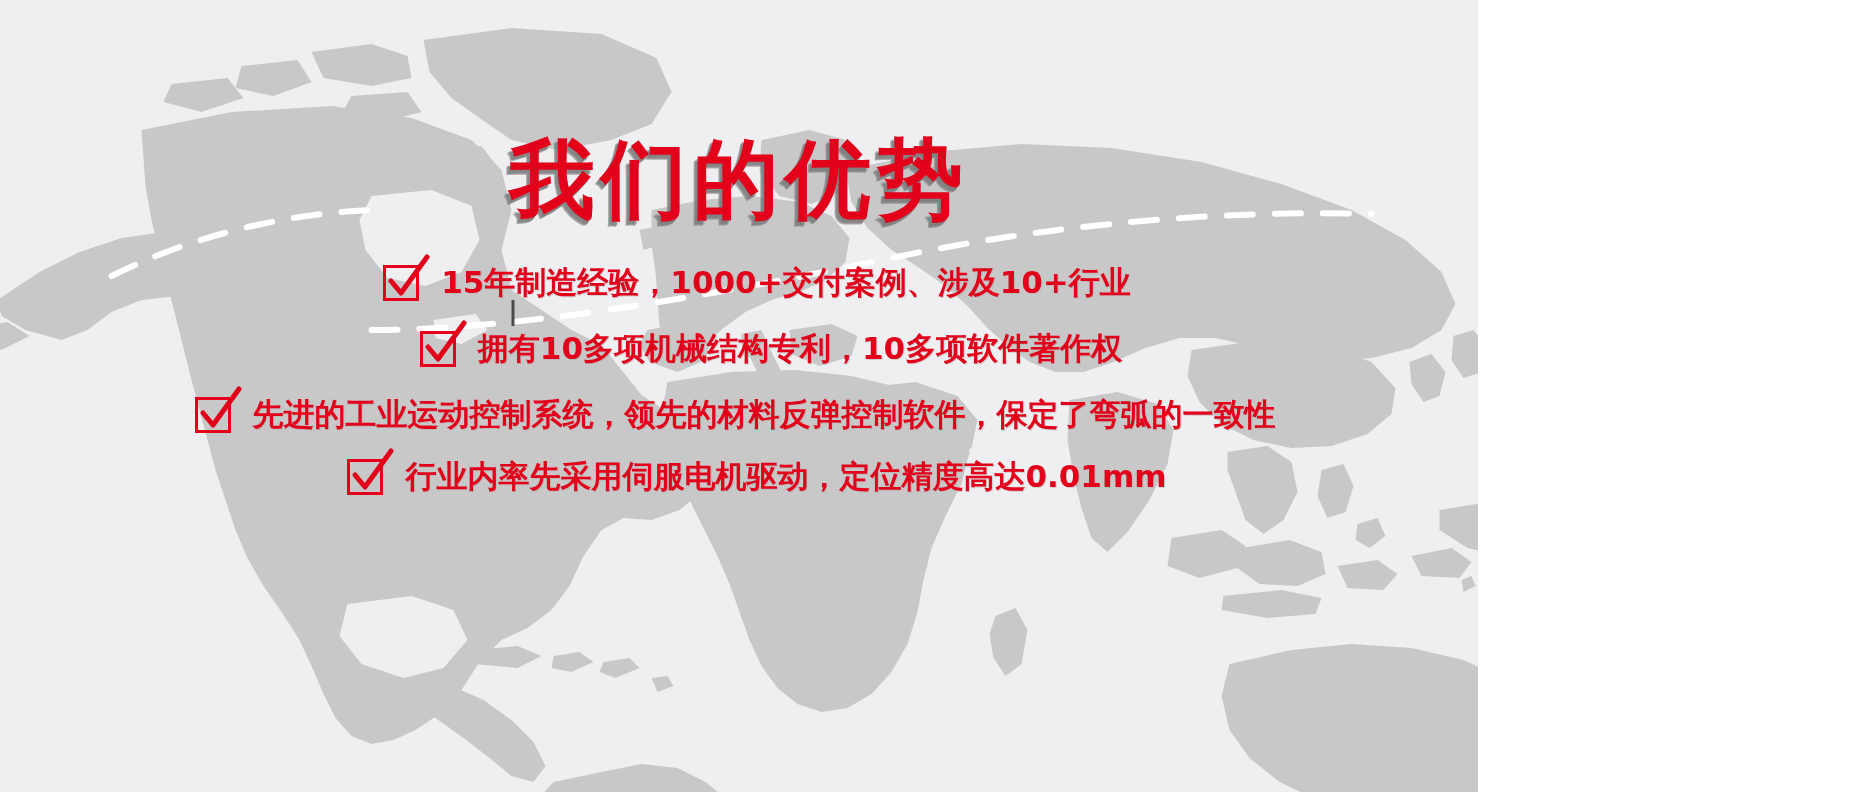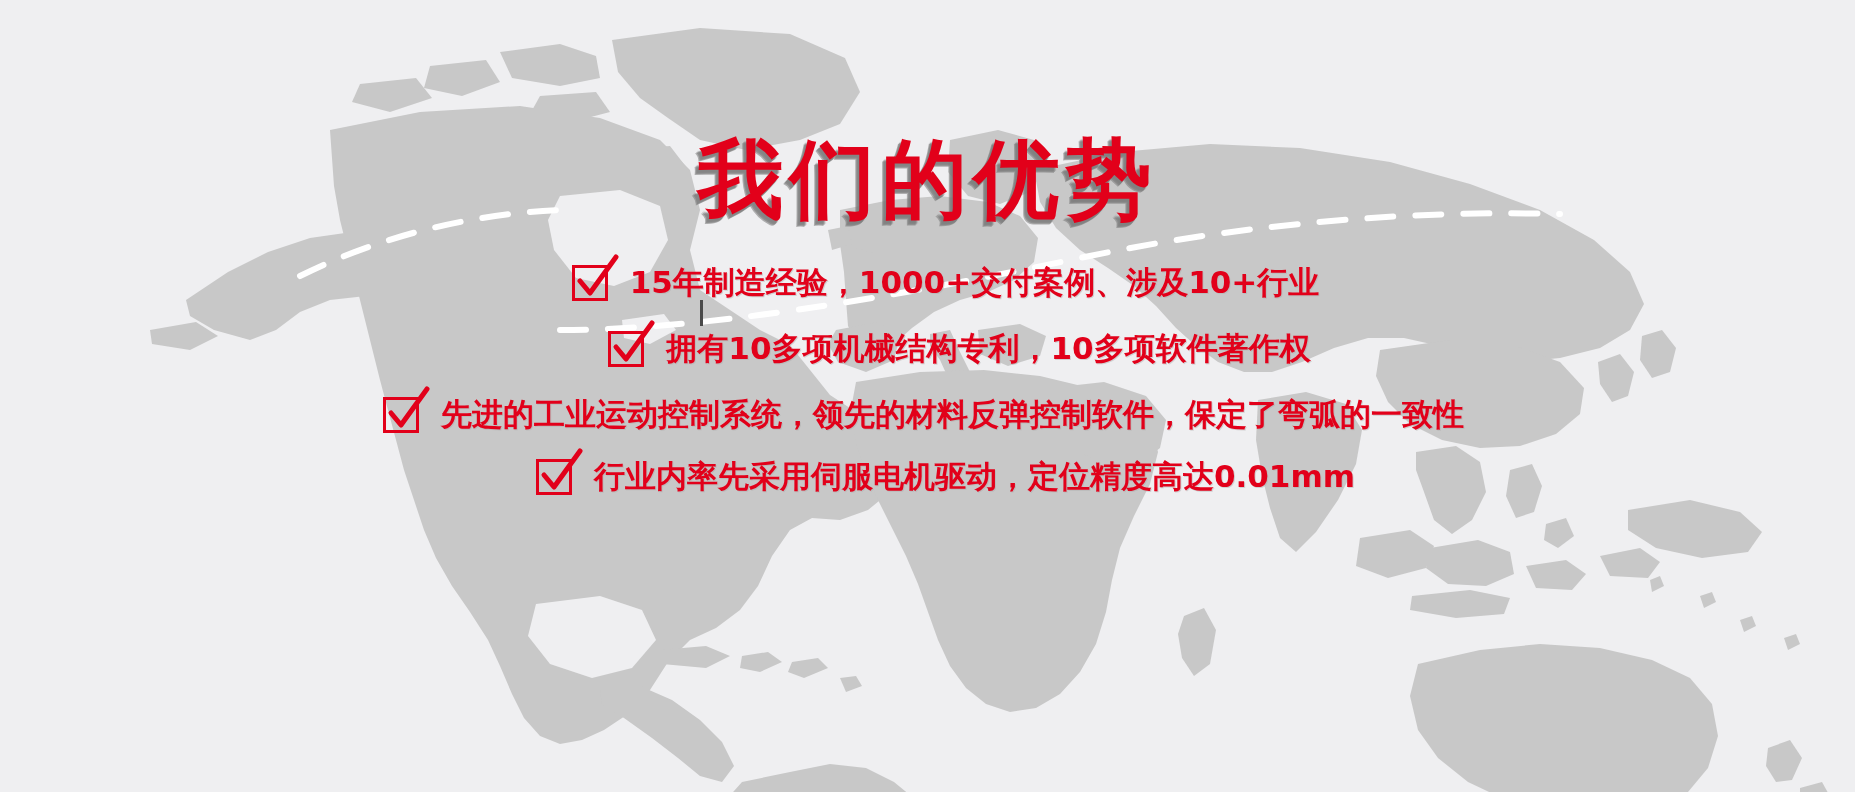--- a/index.html
+++ b/index.html
@@ -2,21 +2,21 @@
 <html><head>
 <meta charset="utf-8">
 <style>
   html, body {
     margin: 0;
     padding: 0;
     background: #ffffff;
   }
   #banner {
     position: relative;
-    width: 1855px;
+    width: 1478px;
     height: 792px;
     overflow: hidden;
     background: #efeff1;
     font-family: "DejaVu Sans", "Liberation Sans", sans-serif;
     text-decoration: underline;
   }
   #map-layer {
     position: absolute;
     inset: 0;
     width: 100%;

